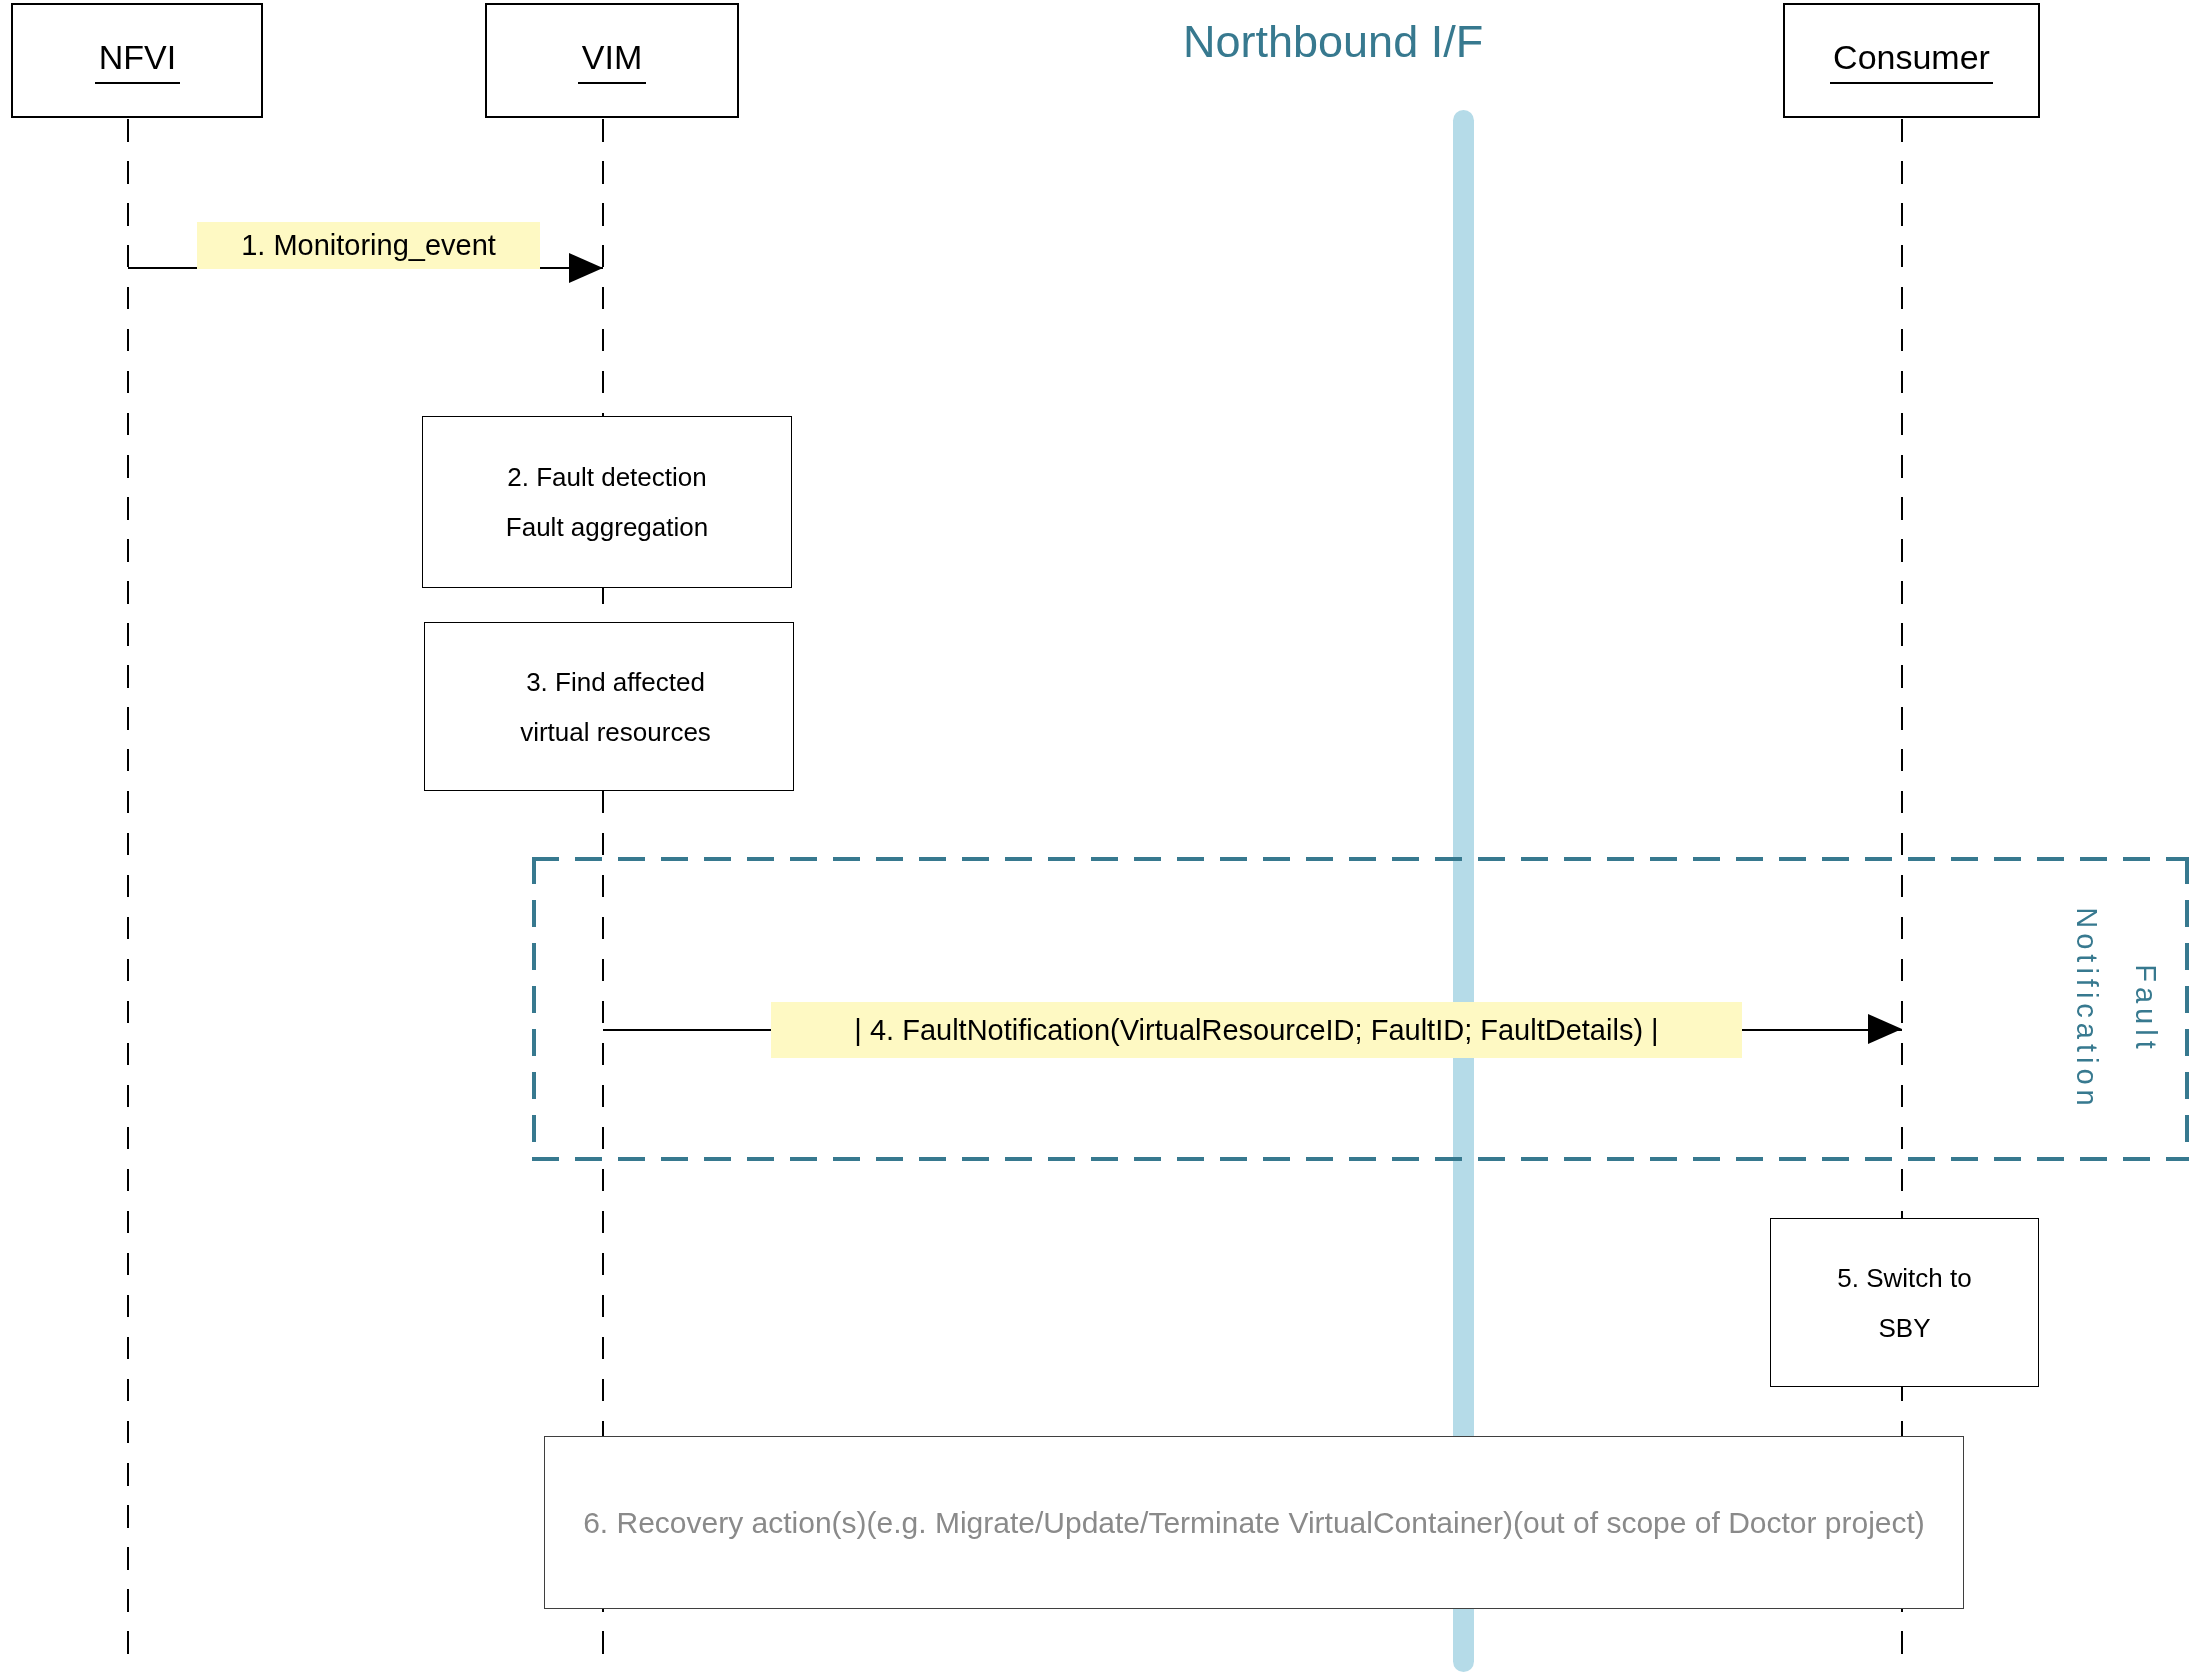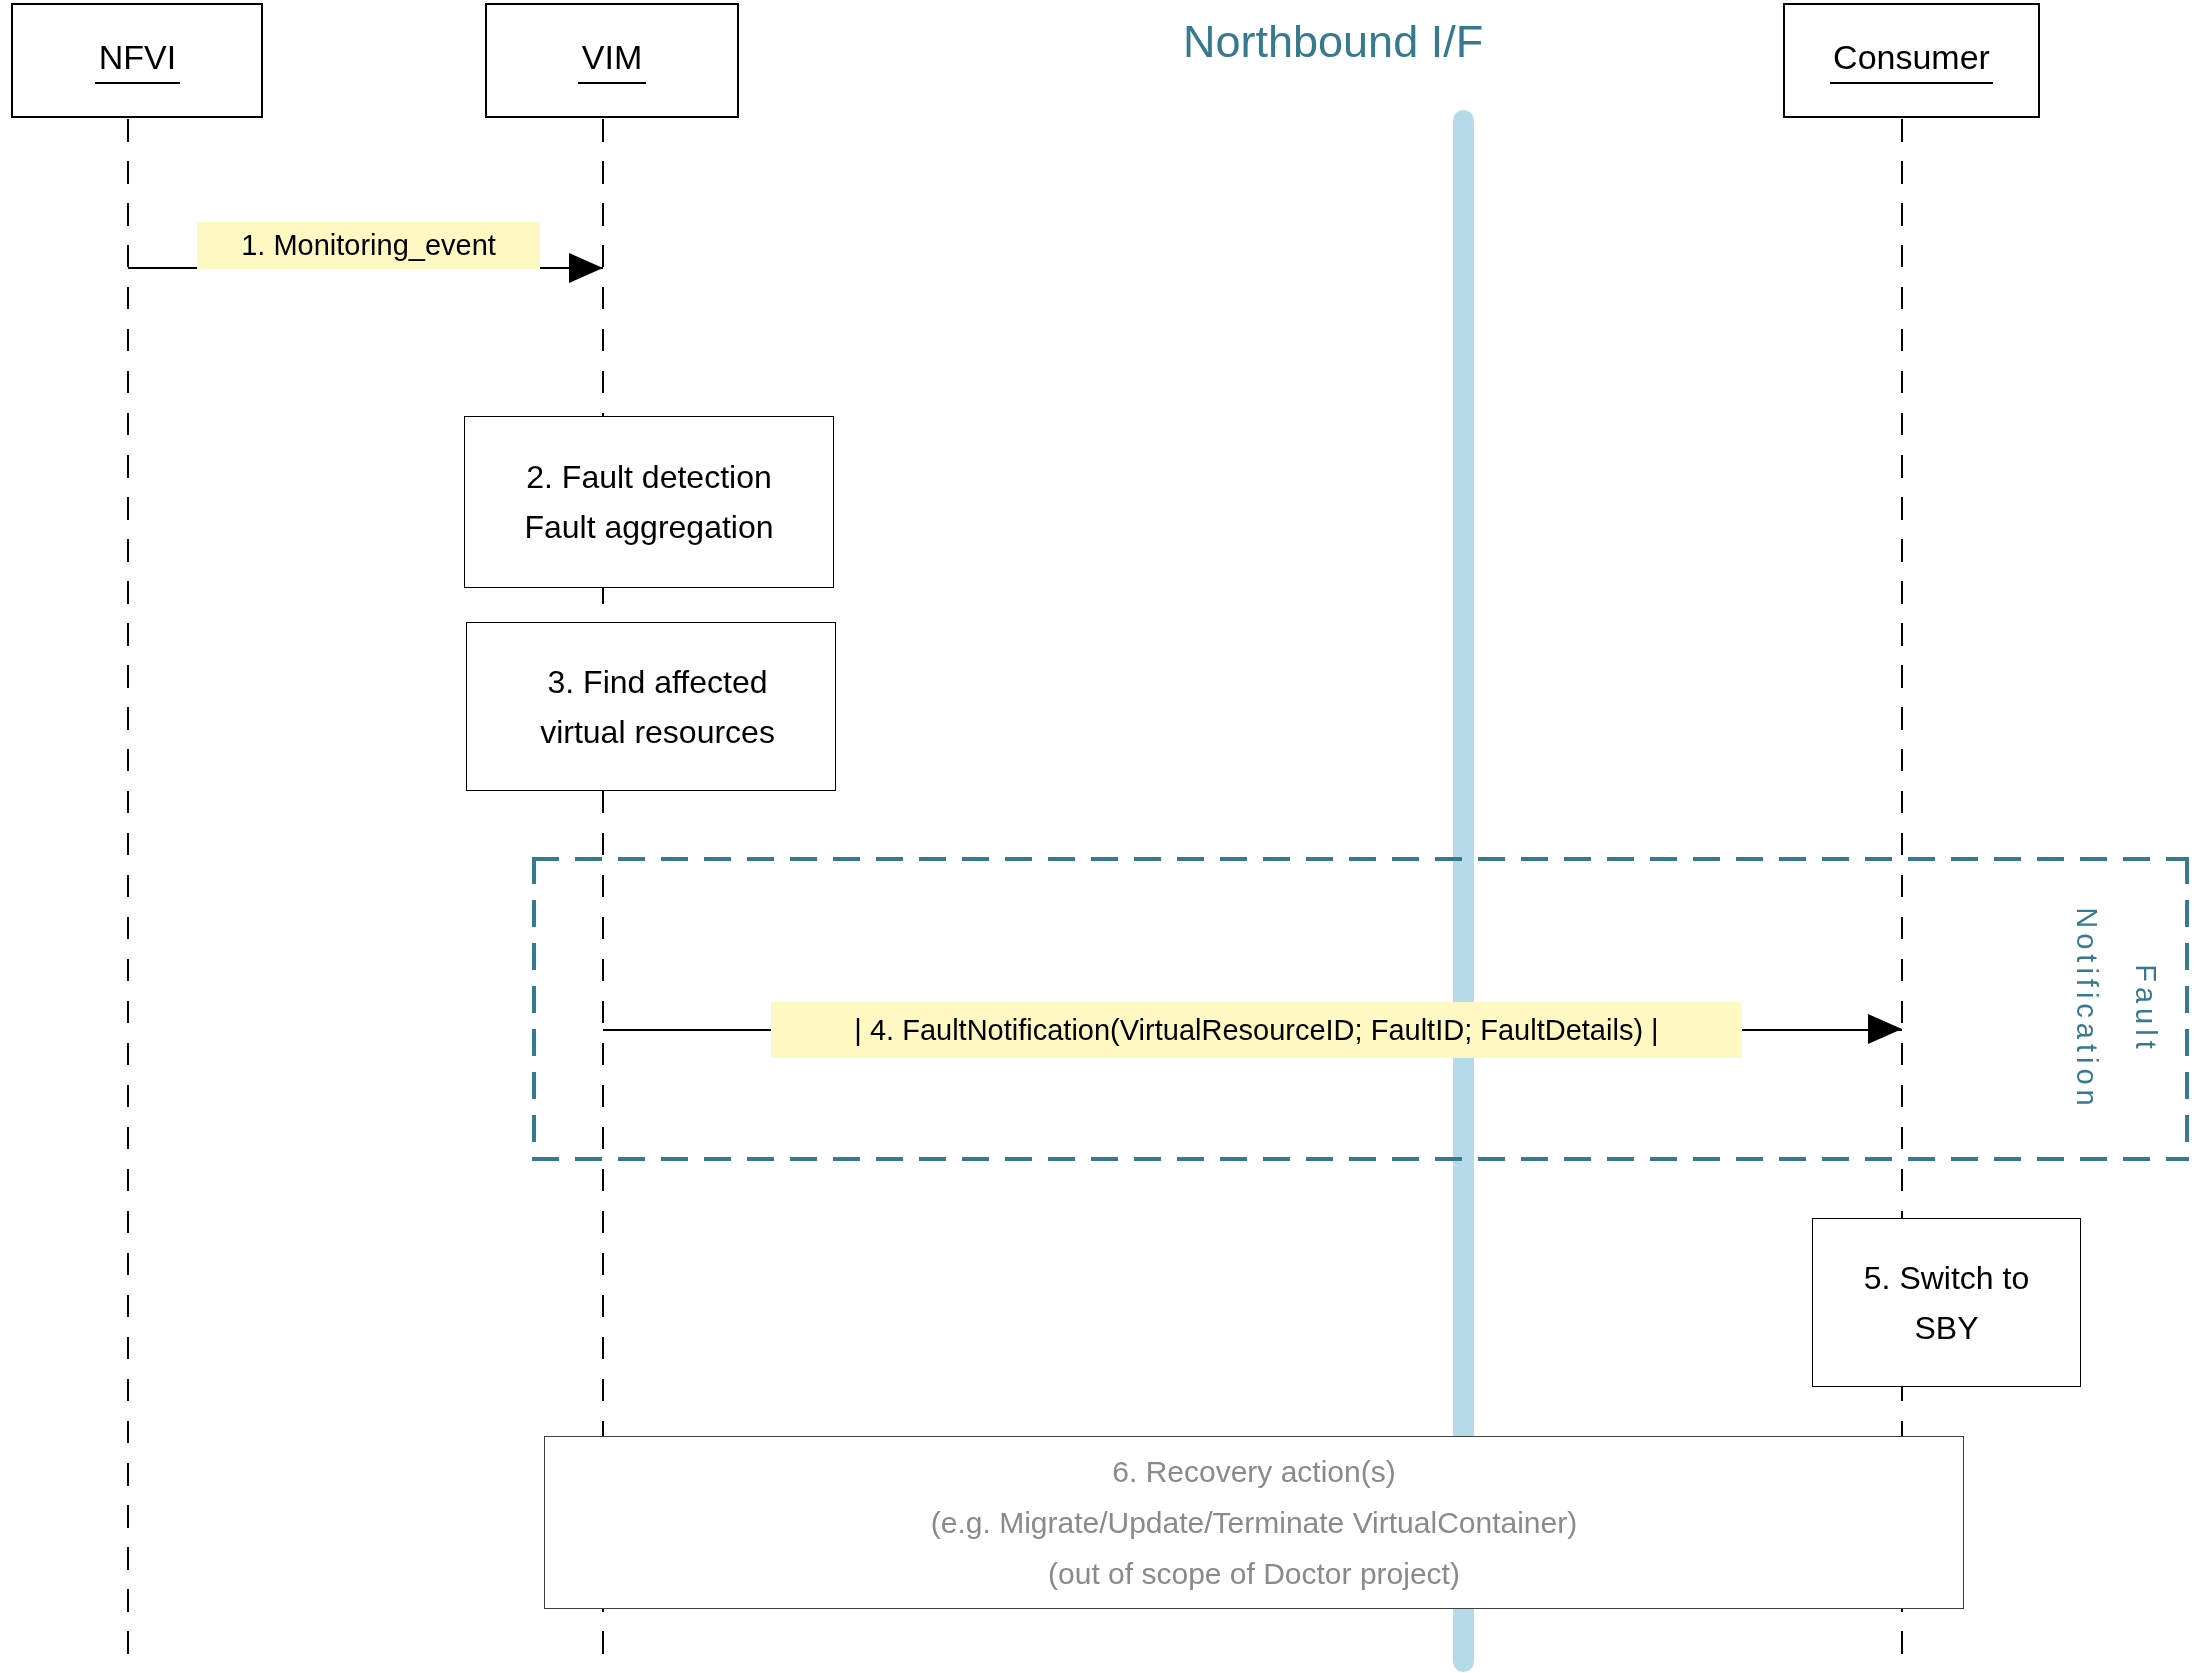--- a/index.html
+++ b/index.html
@@ -111,26 +111,25 @@
   .activity {
     position: absolute;
     background: #ffffff;
     border: 1.7px solid #000000;
     box-sizing: border-box;
     display: flex;
     flex-direction: column;
     align-items: center;
     justify-content: center;
     text-align: center;
-    font-size: 32px;
+    font-size: 26px;
     line-height: 50px;
     color: #000000;
     z-index: 4;
     white-space: nowrap;
-    margin-left: 42px;
   }
   .box2 { left: 422px; top: 416px; width: 370px; height: 172px; }
   .box3 { left: 424px; top: 622px; width: 370px; height: 169px; padding-left: 13px; }
   .box5 { left: 1770px; top: 1218px; width: 269px; height: 169px; }
   
   .region-strip { position: absolute; z-index: 2; }
   .region-strip.h {
     left: 532px;
     width: 1657px;
     height: 3.9px;
@@ -165,21 +164,21 @@
   .note {
     position: absolute;
     left: 544px;
     top: 1436px;
     width: 1420px;
     height: 173px;
     background: #ffffff;
     border: 1.7px solid #3F3F3F;
     box-sizing: border-box;
     display: flex;
-    flex-direction: column;
+    flex-direction: row;
     align-items: center;
     justify-content: center;
     text-align: center;
     color: #8A8A8A;
     font-size: 30px;
     line-height: 51px;
     z-index: 4;
     white-space: nowrap;
   }
 </style>

